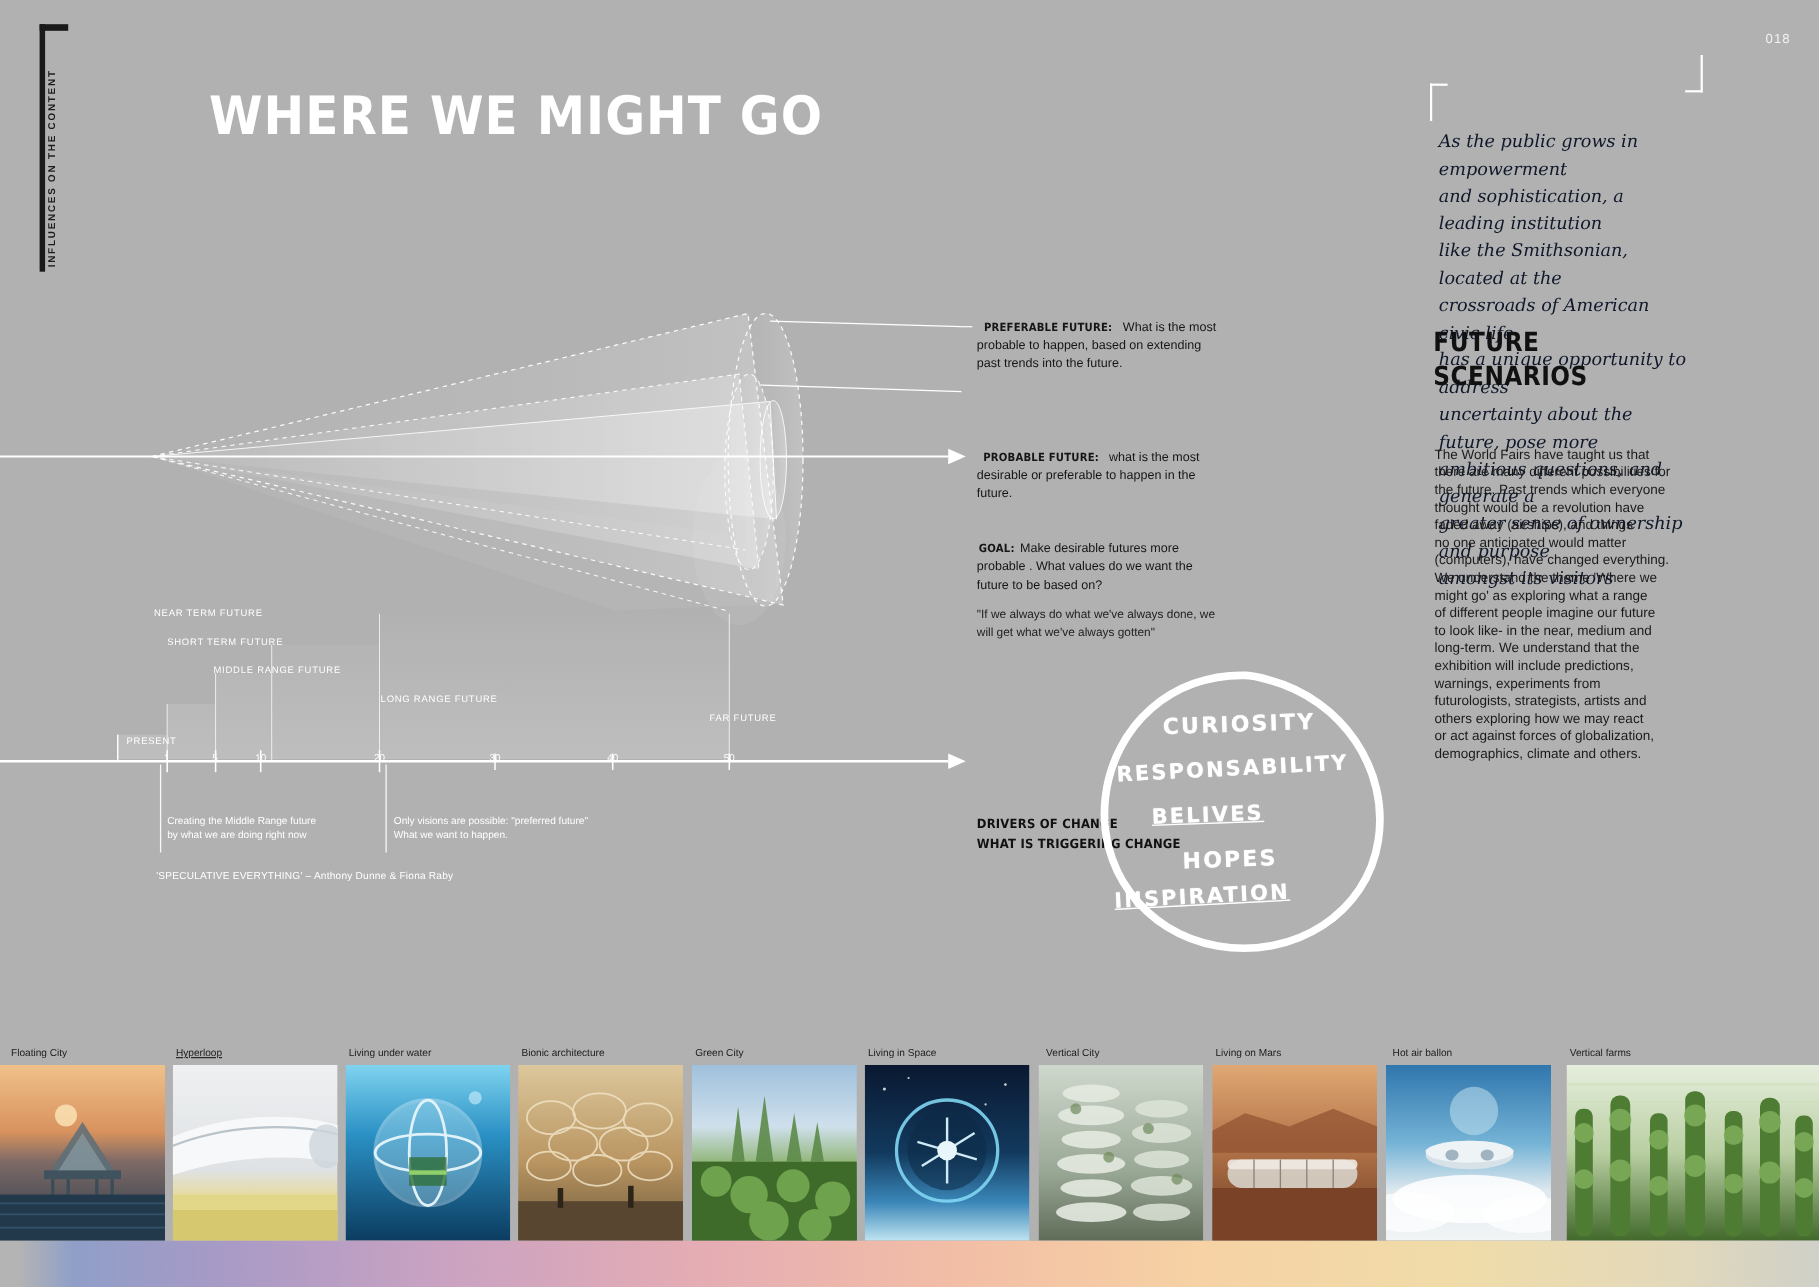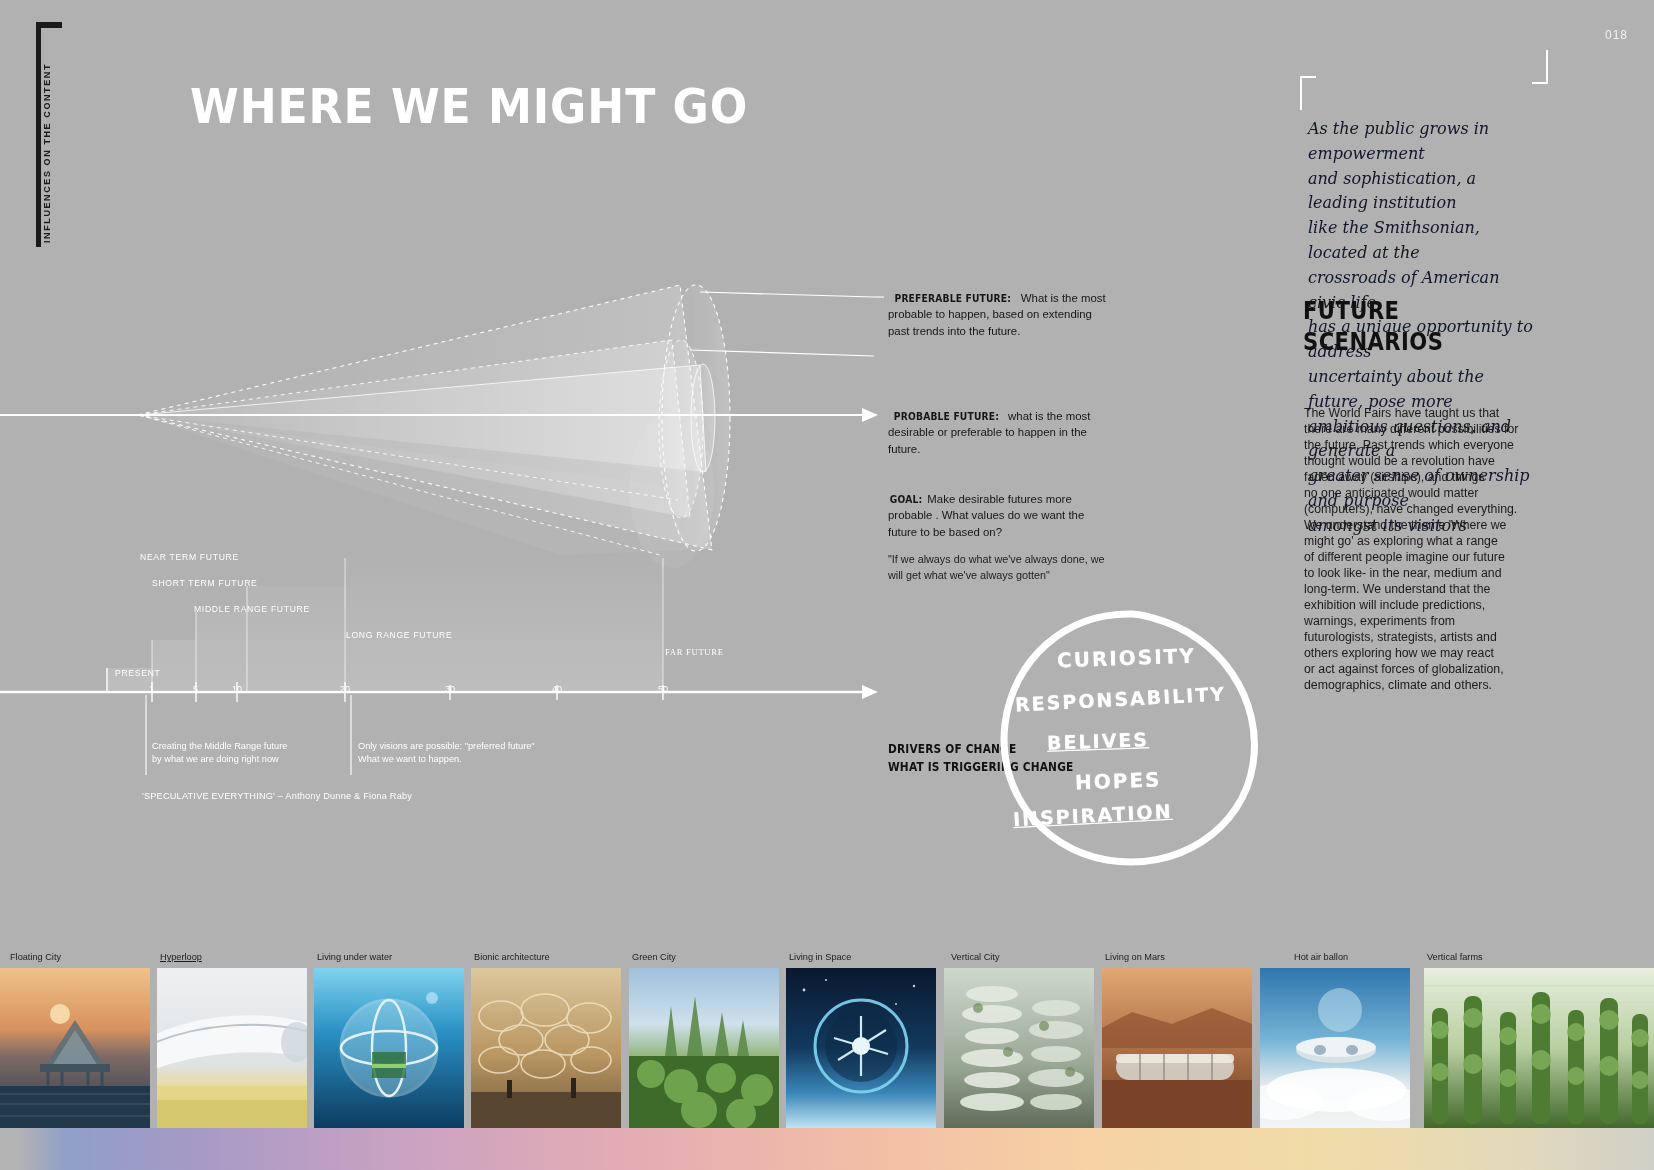--- a/index.html
+++ b/index.html
@@ -297,21 +297,21 @@
       <line x1="351" y1="155" x2="351" y2="235"></line>
     </g>
 
     <line x1="107" y1="128" x2="107" y2="152" stroke="#ffffff" stroke-width="1.2"></line>
   </svg>
 
   <div class="tl-label" style="left:140px; top:552px;">NEAR TERM FUTURE</div>
   <div class="tl-label" style="left:152px; top:578px;">SHORT TERM FUTURE</div>
   <div class="tl-label" style="left:194px; top:604px;">MIDDLE RANGE FUTURE</div>
   <div class="tl-label" style="left:346px; top:630px;">LONG RANGE FUTURE</div>
-  <div class="tl-label" style="left:665px; top:647px;font-family:Liberation Serif, serif;">FAR FUTURE</div>
+  <div class="tl-label" style="left:645px; top:647px;">FAR FUTURE</div>
   <div class="tl-label" style="left:115px; top:668px;">PRESENT</div>
 
   <div class="tl-tick-num" style="left:149px; top:684px;">1</div>
   <div class="tl-tick-num" style="left:193px; top:684px;">5</div>
   <div class="tl-tick-num" style="left:232px; top:684px;">10</div>
   <div class="tl-tick-num" style="left:340px; top:684px;">20</div>
   <div class="tl-tick-num" style="left:445px; top:684px;">30</div>
   <div class="tl-tick-num" style="left:552px; top:684px;">40</div>
   <div class="tl-tick-num" style="left:658px; top:684px;">50</div>
 
@@ -569,21 +569,21 @@
         <circle cx="80" cy="42" r="22" fill="#bfe0ee" opacity="0.55"></circle>
         <ellipse cx="76" cy="82" rx="40" ry="13" fill="#d9e3e8" opacity="0.95"></ellipse>
         <ellipse cx="76" cy="79" rx="40" ry="10" fill="#eef3f6"></ellipse>
         <ellipse cx="60" cy="82" rx="6" ry="5" fill="#9fb4c0"></ellipse>
         <ellipse cx="92" cy="82" rx="6" ry="5" fill="#9fb4c0"></ellipse>
         <ellipse cx="76" cy="122" rx="70" ry="22" fill="#ffffff" opacity="0.85"></ellipse>
         <ellipse cx="20" cy="134" rx="42" ry="18" fill="#ffffff" opacity="0.7"></ellipse>
         <ellipse cx="128" cy="136" rx="40" ry="17" fill="#ffffff" opacity="0.7"></ellipse>
       </svg>
     </div>
-    <div class="gcap" style="left:1294px;">Hot air ballon</div>
+    <div class="gcap" style="left:1266px;">Hot air ballon</div>
 
     <div class="gcell" style="left:1424px; width:230px;">
       <svg class="gimg" viewBox="0 0 230 160" preserveAspectRatio="none">
         <defs>
             <linearGradient id="g10" x1="0" y1="0" x2="0" y2="1">
           <stop offset="0%" stop-color="#e6eedd"></stop>
               <stop offset="50%" stop-color="#b9cfa2"></stop>
           <stop offset="100%" stop-color="#42692c"></stop>
             </linearGradient>
           </defs>

